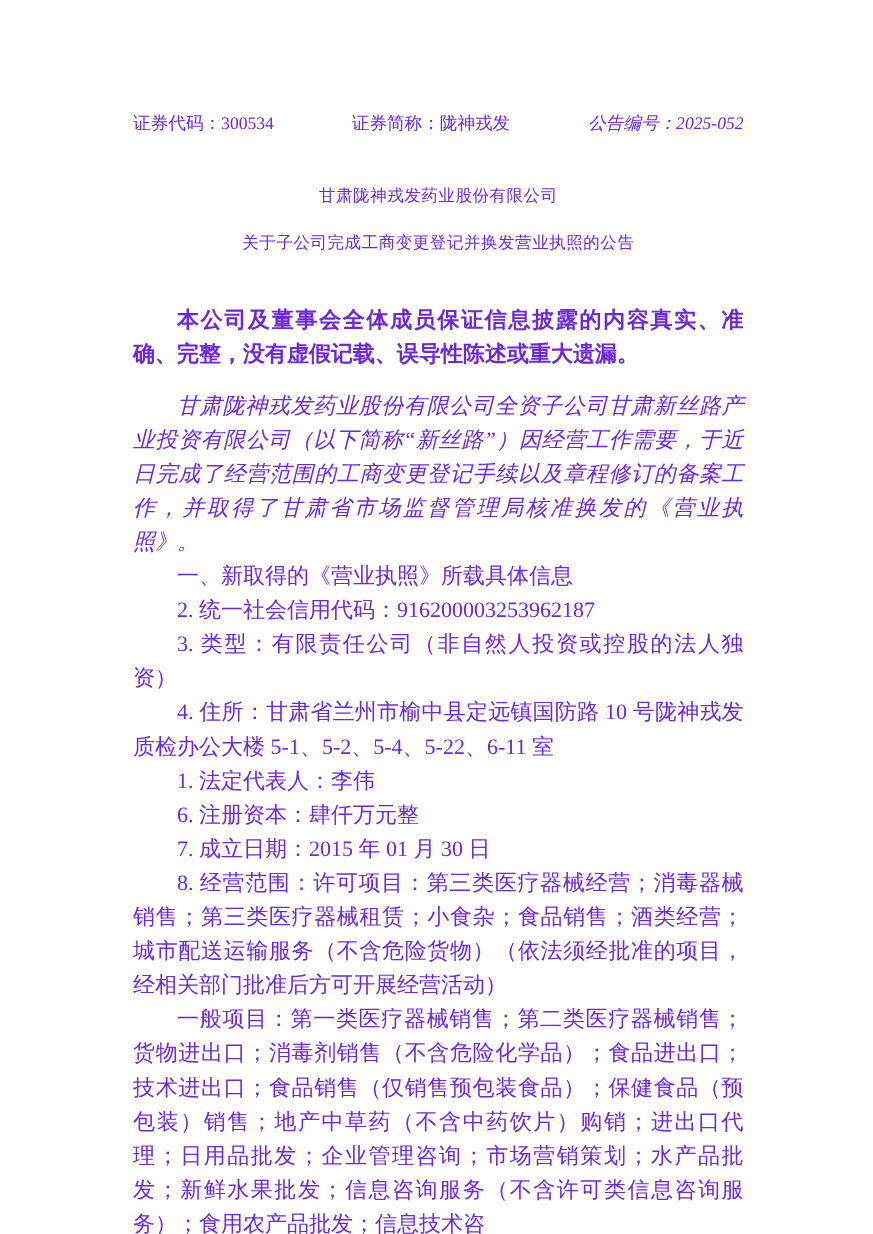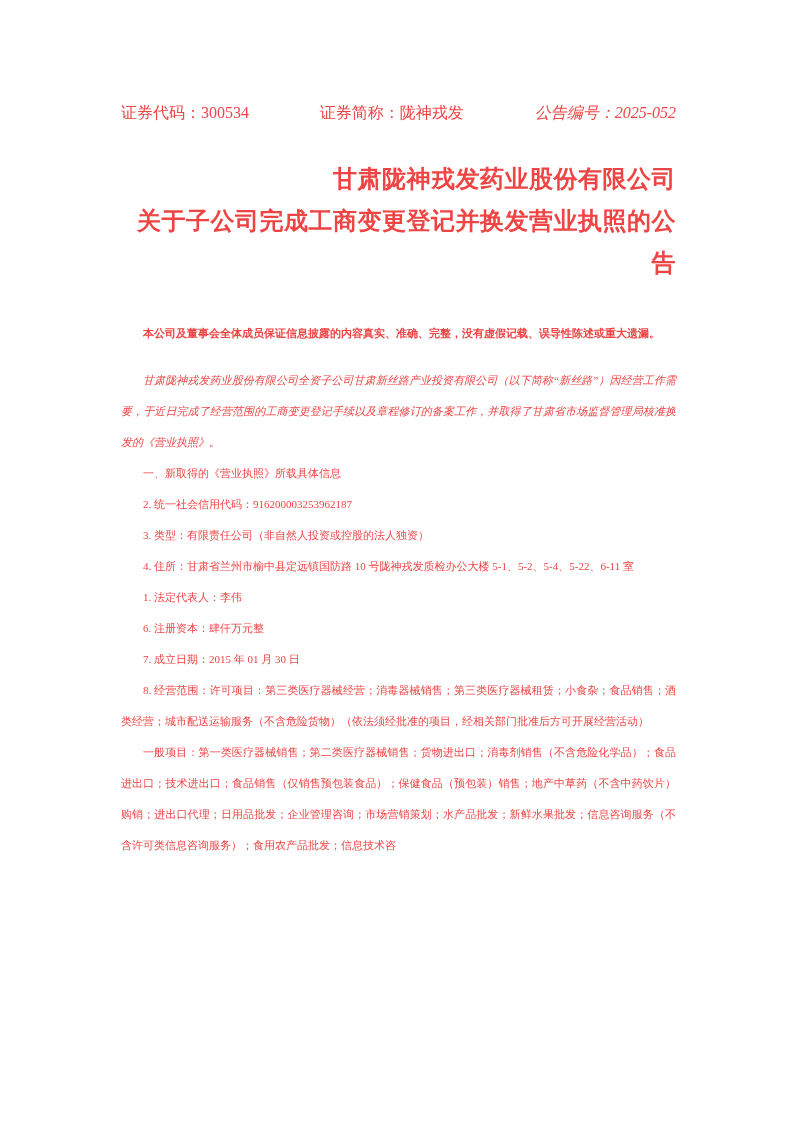--- a/index.html
+++ b/index.html
@@ -6,21 +6,21 @@
     margin: 0;
     padding: 0;
     background: #ffffff;
   }
   .page {
     position: relative;
     width: 794px;
     height: 1122px;
     margin: 0 auto;
     background: #ffffff;
-    color: #ef4444;
+    color: #6d28d9;
     font-family: "Liberation Serif", "DejaVu Serif", serif;
     box-sizing: border-box;
     padding: 103px 118px 0 121px;
     overflow: hidden;
   }
   .header-row {
     display: flex;
     justify-content: space-between;
     align-items: baseline;
     font-size: 16px;
@@ -28,29 +28,29 @@
     white-space: nowrap;
   }
   .header-row .hdr-left  { text-align: left; }
   .header-row .hdr-mid   { text-align: right; }
   .header-row .hdr-right { text-align: right; font-style: italic; }
   .title-block {
     margin-top: 35px;
   }
   .doc-title {
     margin: 0;
-    font-size: 24px;
-    font-weight: 700;
+    font-size: 15px;
+    font-weight: 400;
     line-height: 42px;
-    text-align: right;
+    text-align: center;
     letter-spacing: 0.5px;
   }
   p.para {
     margin: 0;
-    font-size: 11px;
+    font-size: 20px;
     line-height: 31px;
     text-align: justify;
     text-indent: 2em;
   }
   p.statement {
     margin-top: 34px;
     font-weight: 700;
   }
   p.intro {
     margin-top: 16px;

